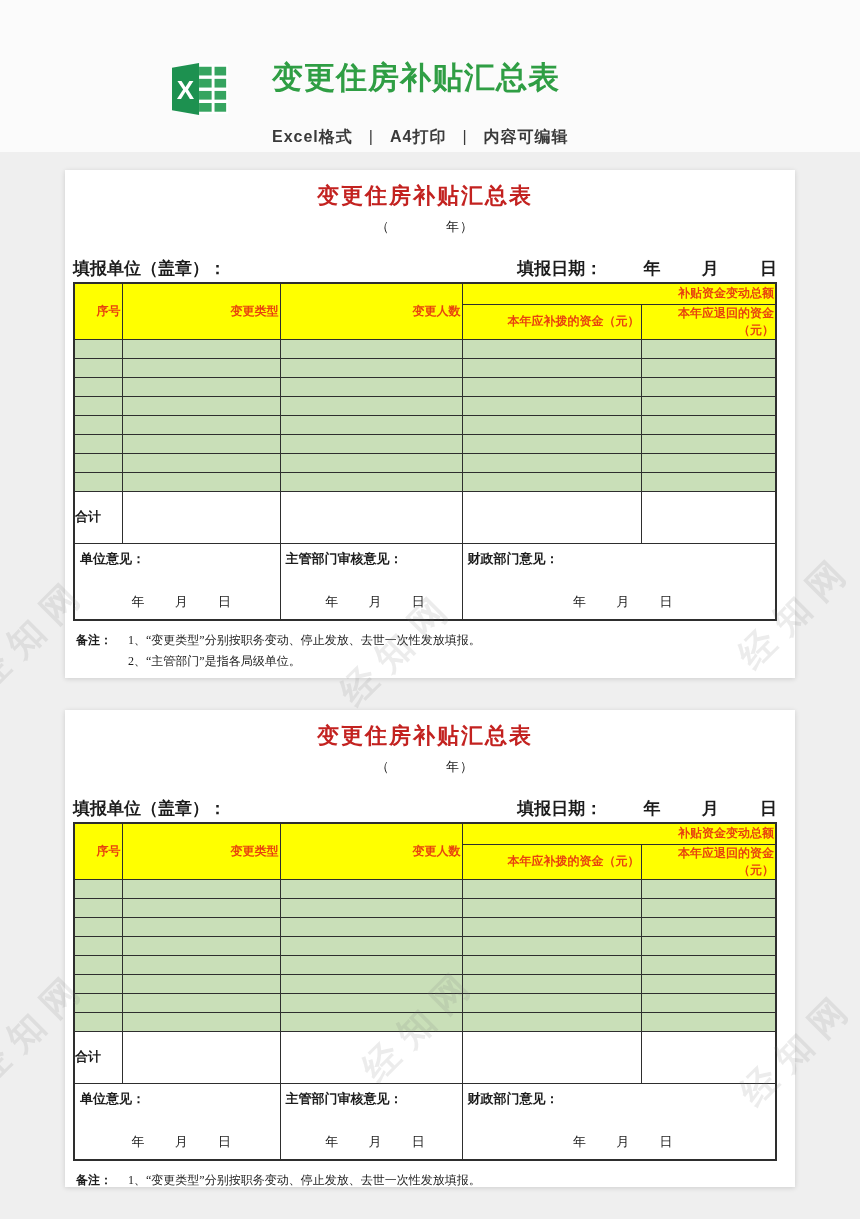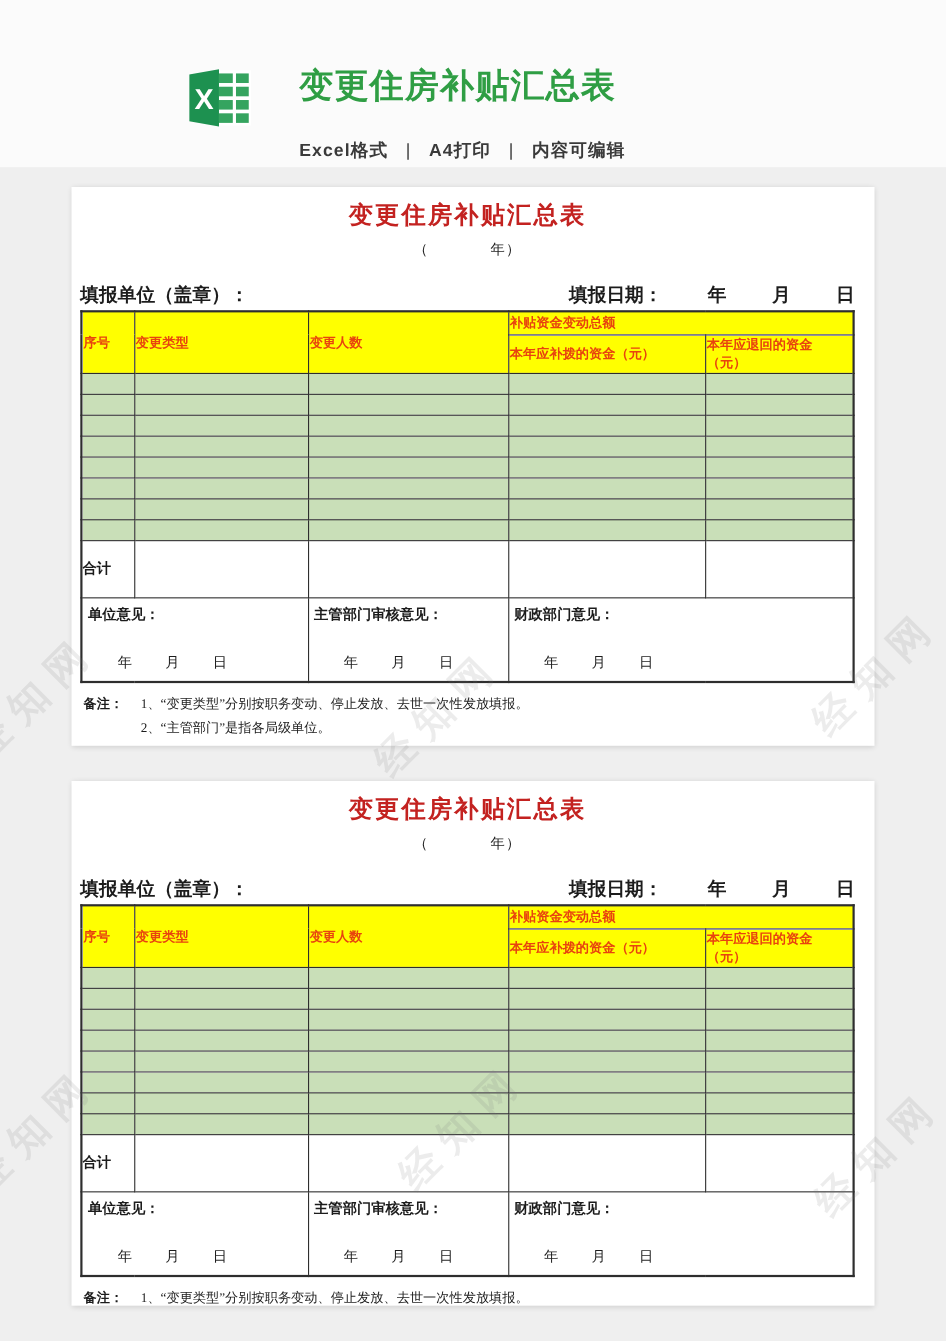--- a/index.html
+++ b/index.html
@@ -57,35 +57,35 @@
     border-collapse:collapse; table-layout:fixed; width:702px;
     border:2px solid var(--border-dark,#2e2e2e);
   }
   .doc-table th, .doc-table td {
     border:1px solid var(--border-dark,#2e2e2e); overflow:hidden;
   }
   .doc-table thead tr { height:21px; }
   .doc-table th {
     background:var(--table-header-yellow,#ffff00);
     color:var(--table-header-text,#e8430e);
-    font-size:12px; font-weight:bold; text-align:left; padding:0 1px;
+    font-size:12px; font-weight:bold; text-align:right; padding:0 1px;
   }
   .green-body tr { height:19px; }
   .green-body td { background:var(--row-green,#c9dfb8); }
   .total-band tr { height:52px; }
   .total-band td { background:#ffffff; }
   .total-cell { text-align:left; font-size:13px; font-weight:bold; }
 
   .opinion-band td { height:77px; background:#ffffff; vertical-align:top; padding:0; }
   .op-cell {
     height:73px; display:flex; flex-direction:column; justify-content:space-between;
     padding:6px 6px 4px 5px;
   }
   .op-label { font-size:13px; font-weight:bold; }
-  .op-date  { text-align:left; font-size:13px; padding-right:18px; padding-bottom:2px; }
+  .op-date  { text-align:center; font-size:13px; padding-right:18px; padding-bottom:2px; }
   .op-date .dchar { display:inline-block; margin-left:27px; }
 
   .notes { display:flex; margin-top:9px; font-size:12px; line-height:21px; }
   .notes-label { font-weight:bold; margin:0 16px 0 3px; white-space:nowrap; }
 
   
   .watermark {
     position:absolute; z-index:5; pointer-events:none;
     font-family:"Liberation Serif","DejaVu Serif",serif;
     font-size:36px; font-weight:bold; letter-spacing:12px;

